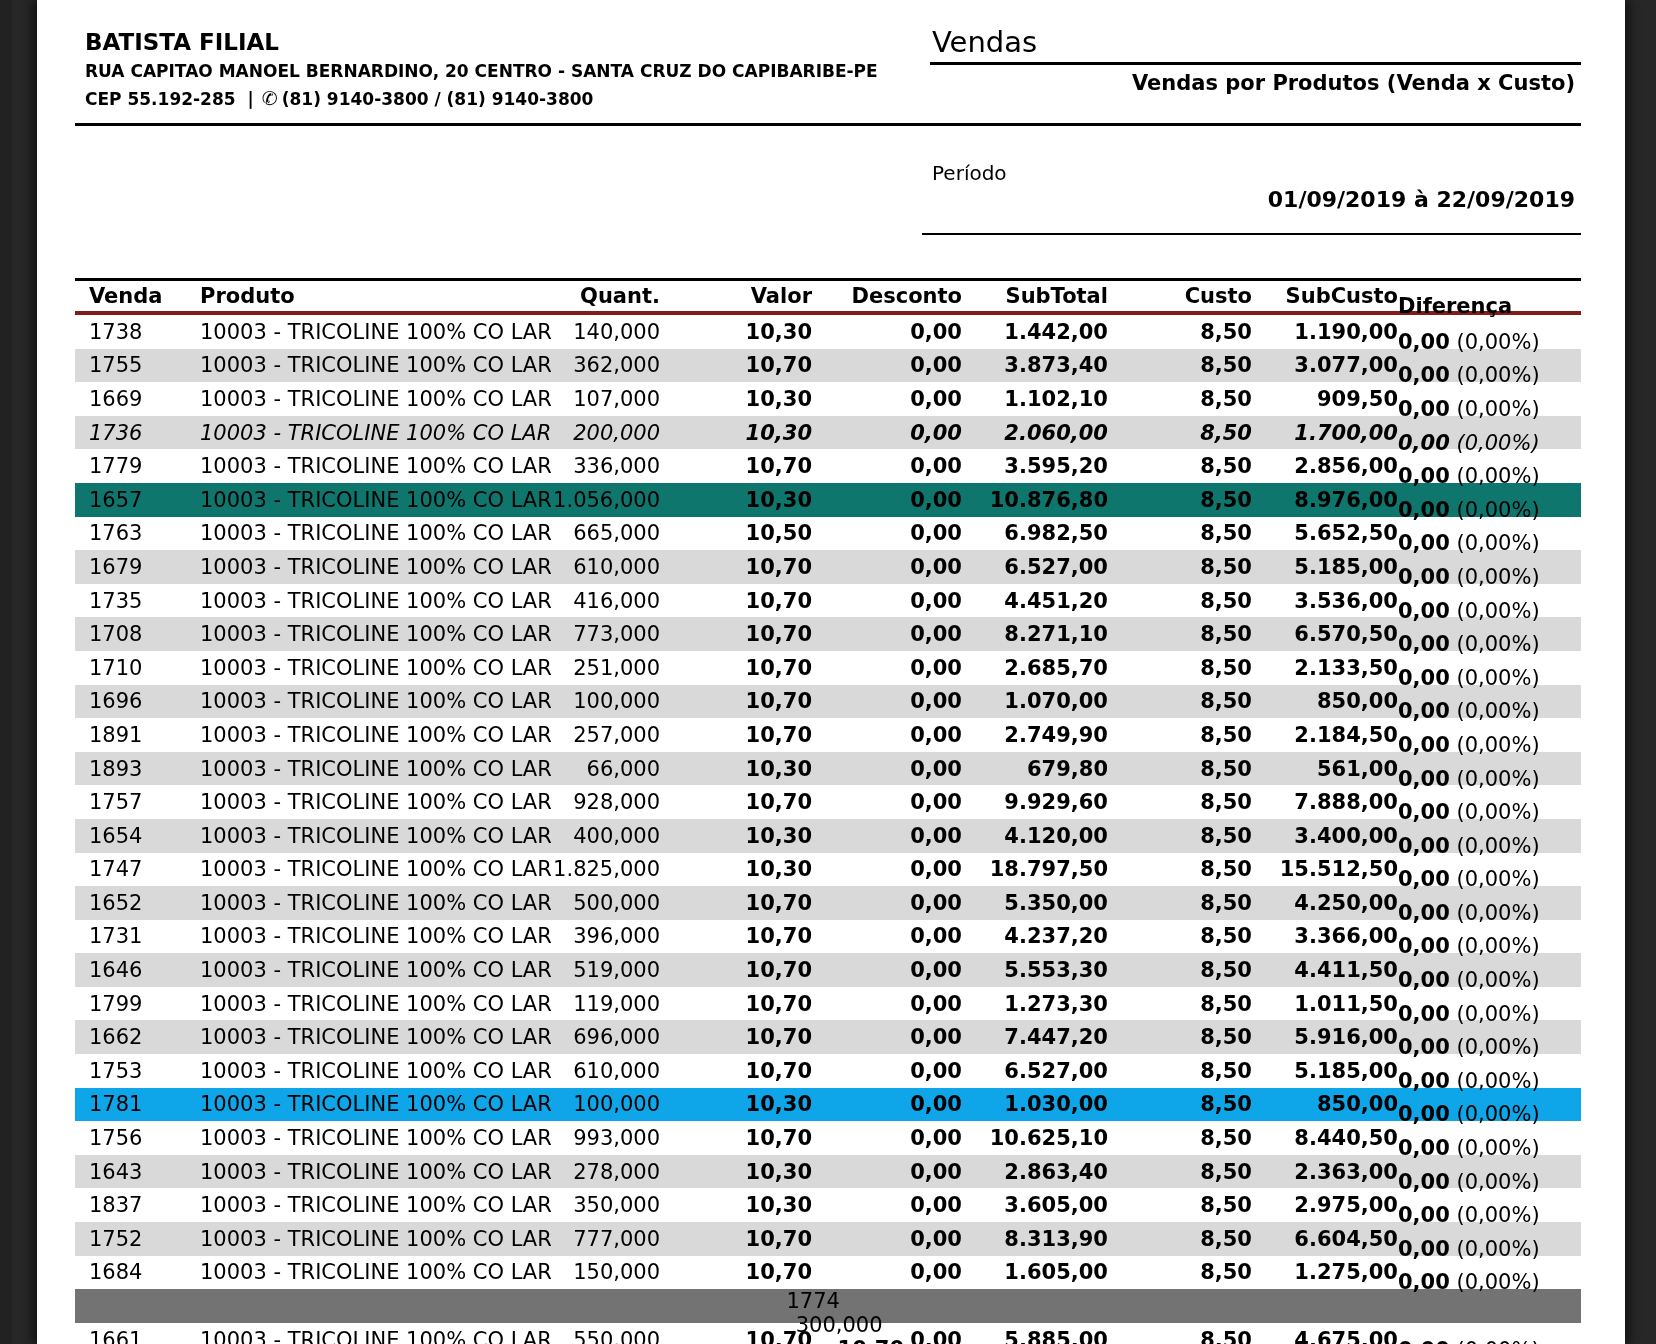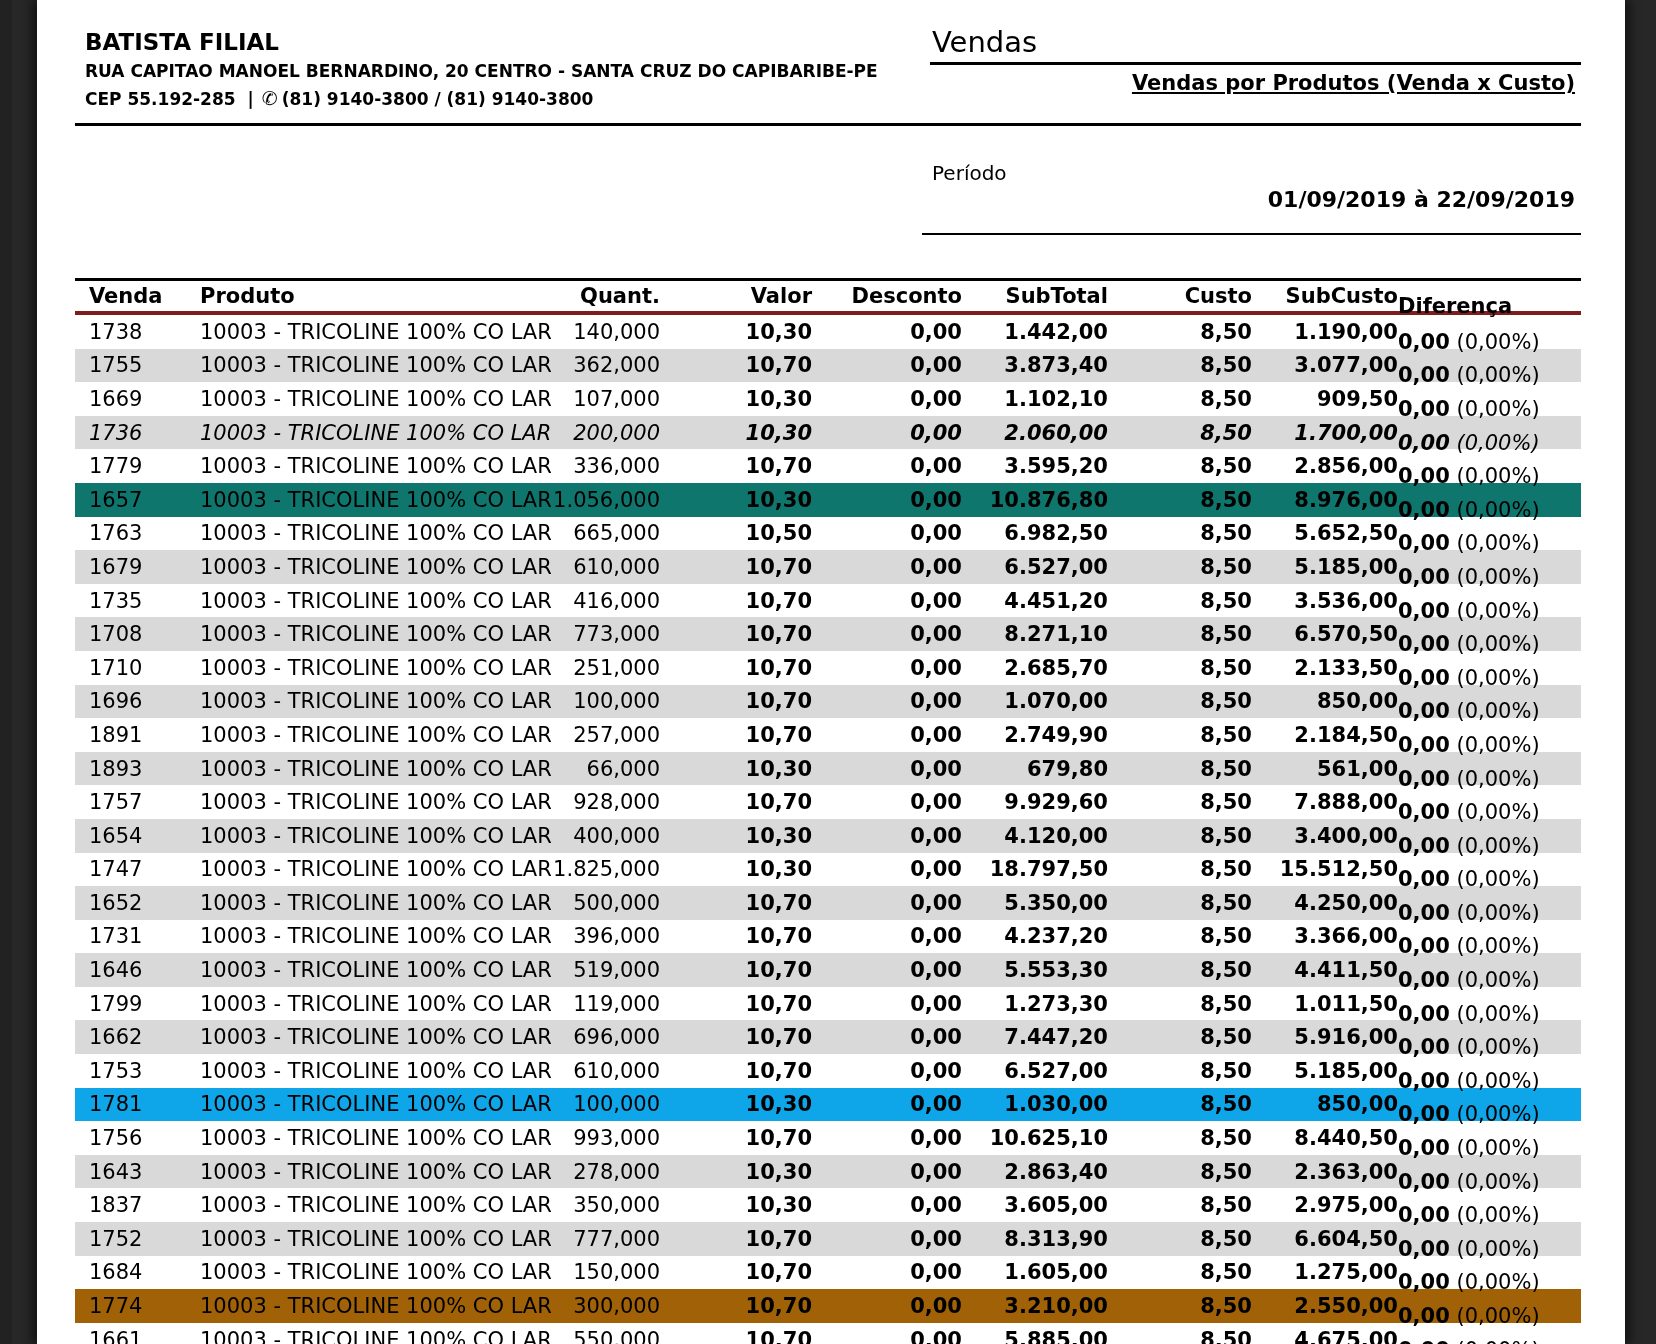--- a/index.html
+++ b/index.html
@@ -26,21 +26,21 @@
   .b { font-weight: bold; }
 
   .company-name   { left: 48px; top: 29px;  font-size: 23px; font-weight: bold; white-space: nowrap; }
   .company-address{ left: 48px; top: 61px;  font-size: 17px; font-weight: bold; white-space: nowrap; }
   .company-cep    { left: 48px; top: 87px;  font-size: 17px; font-weight: bold; white-space: nowrap; }
   .company-cep .sep   { margin: 0 8px 0 12px; }
   .company-cep .phicon{ font-weight: normal; font-size: 19px; margin-right: 4px; }
 
   .report-title { left: 895px; top: 25px; font-size: 29px; font-weight: normal; white-space: nowrap; }
   .title-rule   { left: 893px; top: 62px; width: 651px; height: 3px; background: #000; }
-  .report-subtitle { left: 893px; top: 71px; width: 645px; font-size: 21px; font-weight: bold; text-align: right; white-space: nowrap; text-decoration: underline; }
+  .report-subtitle { left: 893px; top: 71px; width: 645px; font-size: 21px; font-weight: bold; text-align: right; white-space: nowrap; }
   .full-rule    { left: 38px; top: 123px; width: 1506px; height: 3px; background: #000; }
   .period-label { left: 895px; top: 161px; font-size: 20px; }
   .period-value { left: 893px; top: 187px; width: 645px; font-size: 22px; font-weight: bold; text-align: right; white-space: nowrap; }
   .period-rule  { left: 885px; top: 233px; width: 659px; height: 2px; background: #000; }
 
   .thead {
     left: 38px; top: 278px; width: 1506px; height: 37px;
     border-top: 3px solid #000; border-bottom: 4px solid #7f1d1d;
     box-sizing: border-box;
     display: flex; align-items: center;
@@ -408,21 +408,21 @@
           <div class="cell c-venda">1684</div>
           <div class="cell c-produto">10003 - TRICOLINE 100% CO LARG</div>
           <div class="cell c-quant">150,000</div>
           <div class="cell c-valor b">10,70</div>
           <div class="cell c-desconto b">0,00</div>
           <div class="cell c-subtotal b">1.605,00</div>
           <div class="cell c-custo b">8,50</div>
           <div class="cell c-subcusto b">1.275,00</div>
           <div class="cell c-diferenca"><span class="b">0,00</span><span> (0,00%)</span></div>
         </div>
-        <div class="trow" style="background: #a16207;">
+        <div class="trow" style="background: #737373; flex-direction: column;">
           <div class="cell c-venda">1774</div>
           <div class="cell c-produto">10003 - TRICOLINE 100% CO LARG</div>
           <div class="cell c-quant">300,000</div>
           <div class="cell c-valor b">10,70</div>
           <div class="cell c-desconto b">0,00</div>
           <div class="cell c-subtotal b">3.210,00</div>
           <div class="cell c-custo b">8,50</div>
           <div class="cell c-subcusto b">2.550,00</div>
           <div class="cell c-diferenca"><span class="b">0,00</span><span> (0,00%)</span></div>
         </div>

